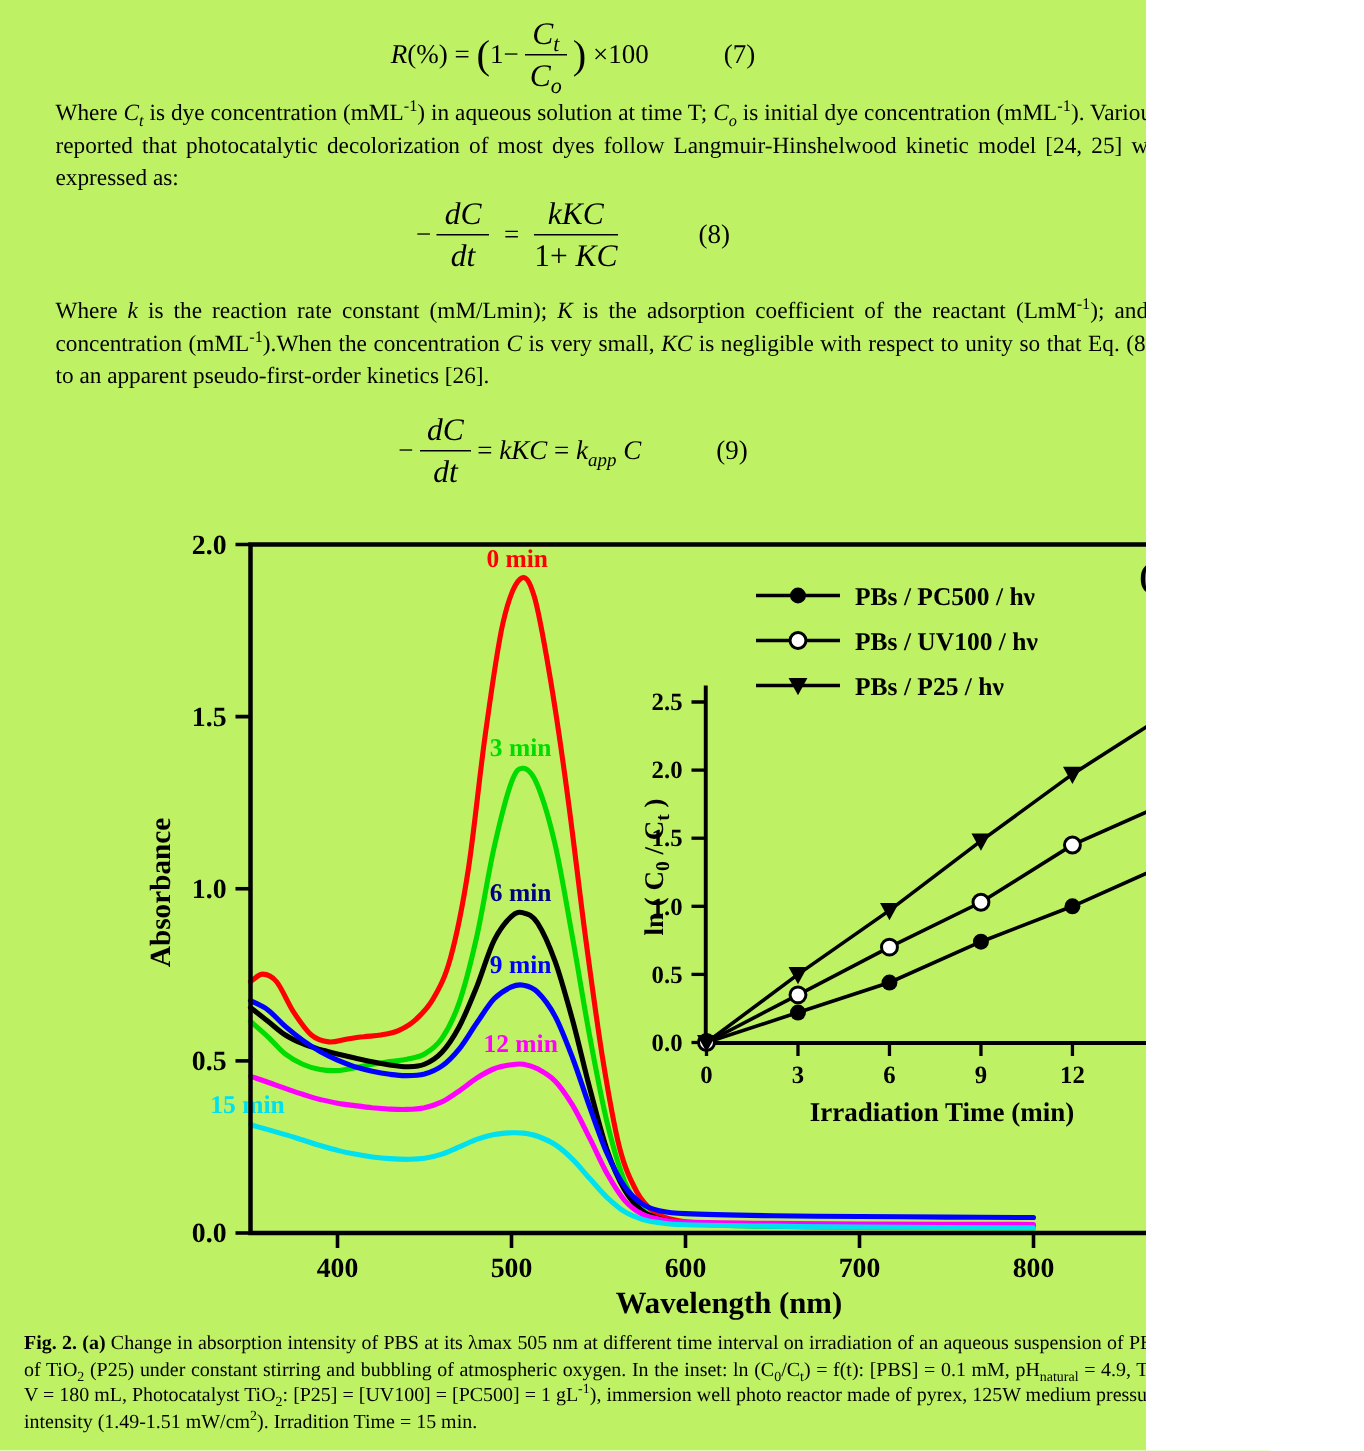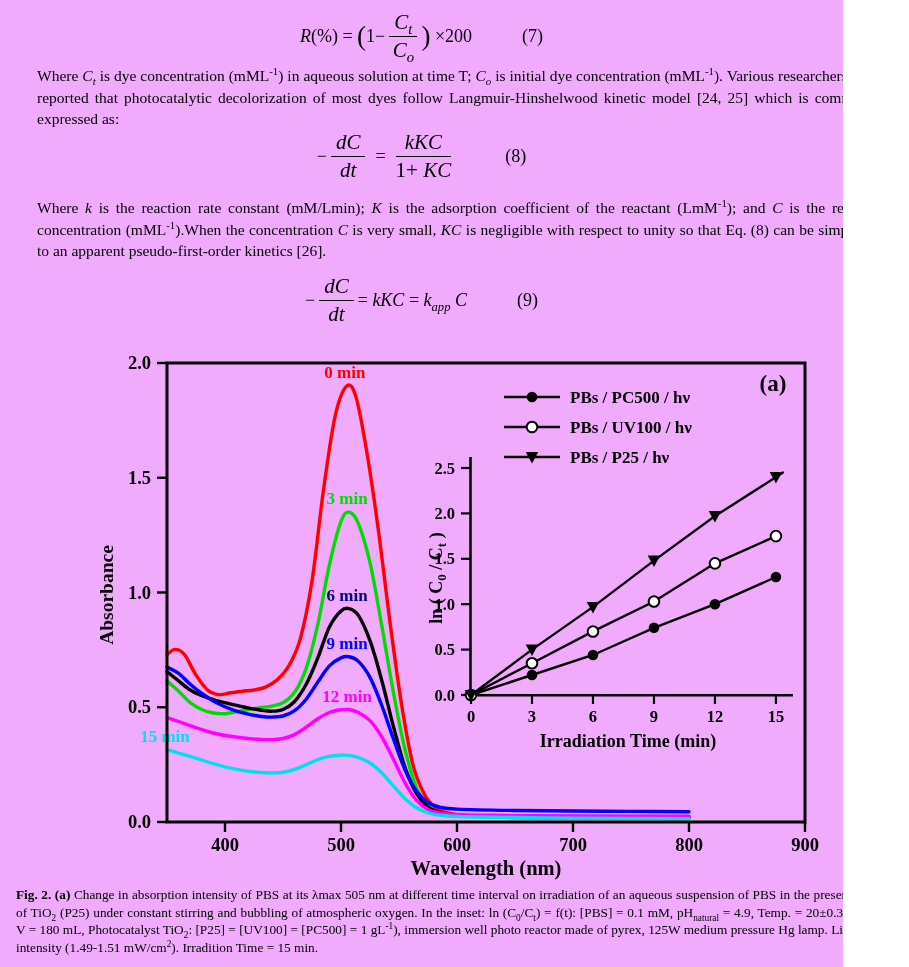--- a/index.html
+++ b/index.html
@@ -1,16 +1,16 @@
 <!DOCTYPE html>
 <html><head>
 <meta charset="utf-8">
 <style>
   html,body{margin:0;padding:0;background:#fff;}
-  .page{position:relative;width:843px;height:967px;background:#f0abfc;color:#000;
+  .page{position:relative;width:764px;height:967px;background:#bef264;color:#000;
         font-family:"Liberation Serif",serif;overflow:hidden;text-decoration:underline;}
   .body-text{position:absolute;left:33px;width:844px;margin:4px;text-align:justify;
              font-size:15.5px;line-height:21.5px;}
   .caption{position:absolute;left:16px;width:844px;margin:0;text-align:justify;
            font-size:13.3px;line-height:17.6px;}
   .it{font-style:italic;}
   .bd{font-weight:bold;}
   .sb{vertical-align:sub;font-size:70%;line-height:0;}
   .sp{vertical-align:super;font-size:70%;line-height:0;}
   .bp{font-size:27px;font-weight:400;line-height:0;vertical-align:-3px;}
@@ -27,21 +27,21 @@
 <body>
 
 <div class="page">
 
   <div class="eq" id="eq7" style="top:10px;">
     <span><span class="it">R</span><span>(%) = </span><span class="bp">(</span><span>1− </span></span>
     <span class="frac">
       <span class="num"><span class="it">C</span><span class="it sb">t</span></span>
       <span class="den"><span class="it">C</span><span class="it sb">o</span></span>
     </span>
-    <span><span class="bp">)</span><span> ×200</span></span>
+    <span><span class="bp">)</span><span> ×100</span></span>
     <span class="eqtag">(7)</span>
   </div>
 
   <p class="body-text" style="top:61px;"><span>Where </span><span class="it">C</span><span class="it sb">t</span><span> is dye concentration (mML</span><span class="sp">-1</span><span>) in aqueous solution at time T; </span><span class="it">C</span><span class="it sb">o</span><span> is initial dye concentration (mML</span><span class="sp">-1</span><span>). Various researchers have reported that photocatalytic decolorization of most dyes follow Langmuir-Hinshelwood kinetic model [24, 25] which is commonly expressed as:</span></p>
 
   <div class="eq" id="eq8" style="top:130px;">
     <span><span>− </span></span>
     <span class="frac">
       <span class="num"><span class="it">dC</span></span>
       <span class="den"><span class="it">dt</span></span>

